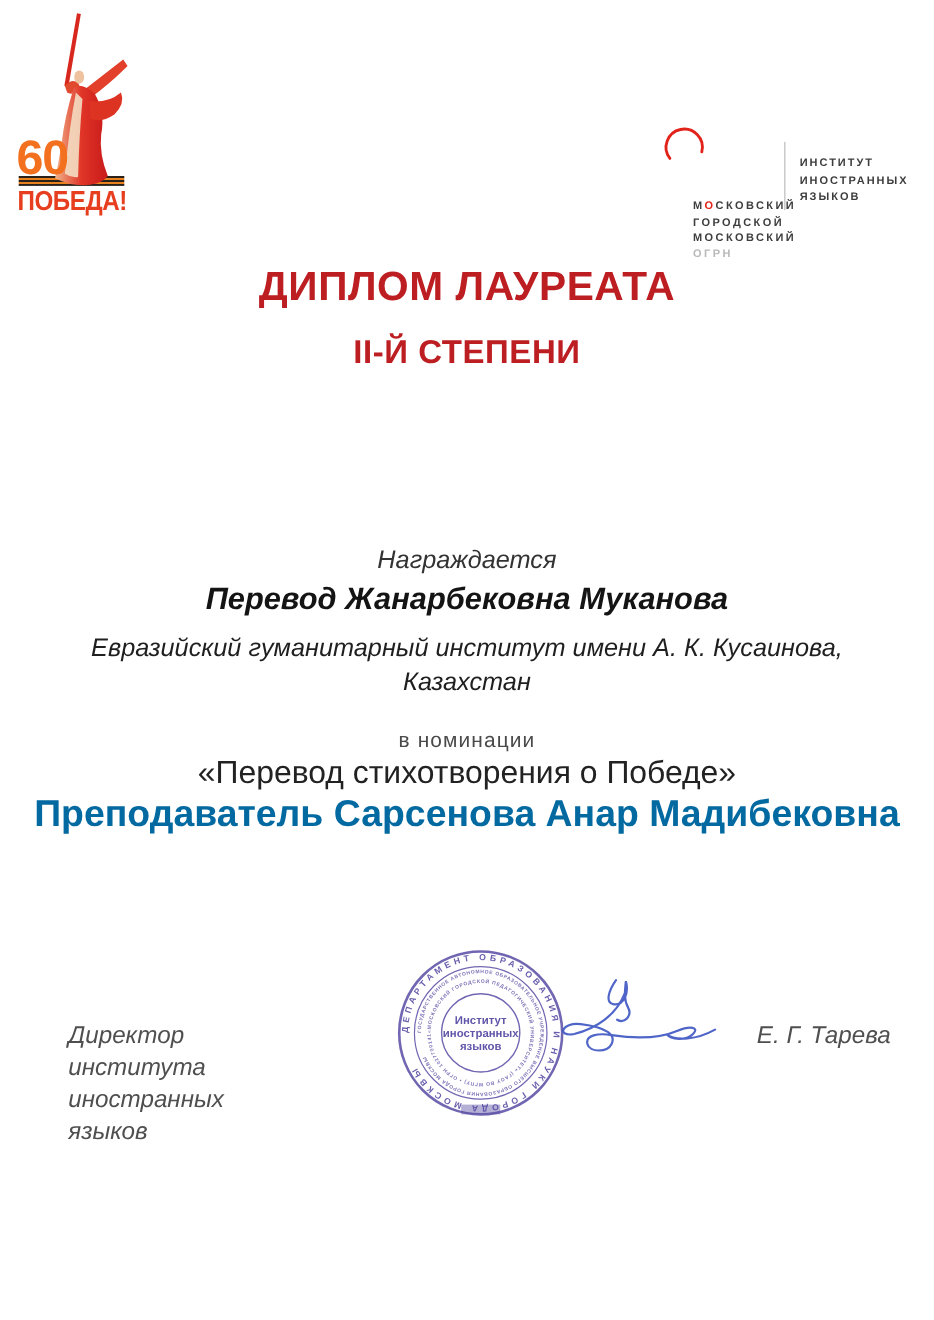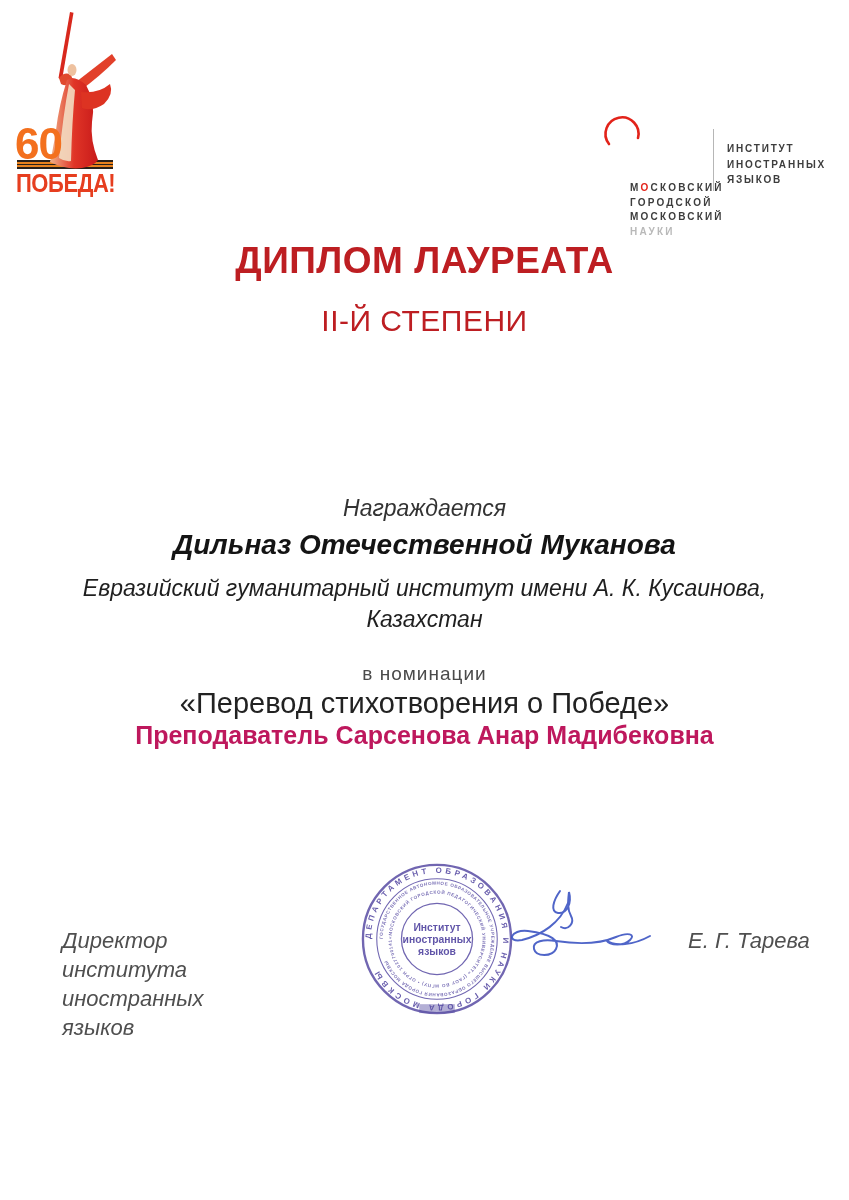--- a/index.html
+++ b/index.html
@@ -24,34 +24,34 @@
   .univ-lines{position:absolute;left:32px;top:29px;font-size:10px;font-weight:700;
     letter-spacing:2.2px;line-height:14.5px;color:#3d3d3d;white-space:nowrap;margin-top:40px;}
   .univ-lines .abbr{color:#b9b9b9;}
   .univ-lines .accent{color:#e2231a;}
   .logo-divider{position:absolute;left:115px;top:17px;width:1px;height:62px;background:#b6b6b6;}
   .inst-lines{position:absolute;left:129px;top:29px;font-size:10px;font-weight:700;
     letter-spacing:1.8px;line-height:15.5px;color:#3d3d3d;white-space:nowrap;}
 
   
   .title-main{top:240px;font-size:37px;font-weight:700;color:#bd1e22;letter-spacing:0.5px;}
-  .title-degree{top:304px;font-size:30px;font-weight:400;color:#bd1e22;letter-spacing:0.5px;}
+  .title-degree{top:304px;font-size:30px;font-weight:700;color:#bd1e22;letter-spacing:0.5px;}
 
   
   .contest{top:355px;font-size:26px;font-weight:300;color:#2d2d2d;line-height:31.5px;}
 
   
   .award-label{top:495px;font-size:23px;font-style:italic;color:#333333;}
   .recipient{top:529px;font-size:28px;font-weight:700;font-style:italic;color:#141414;}
   .institution{top:573px;font-size:23px;font-style:italic;color:#1f1f1f;line-height:31px;}
 
   
   .nomination-label{top:663px;font-size:19px;font-weight:300;color:#4a4a4a;letter-spacing:1px;}
   .nomination-title{top:687px;font-size:29px;font-weight:300;color:#222222;}
-  .teacher-line{top:721px;font-size:25px;font-weight:700;color:#be185d;}
+  .teacher-line{top:721px;font-size:34px;font-weight:700;color:#0369a1;}
 
   
   .director{left:62px;top:926px;width:210px;text-align:left;font-size:22px;
     font-style:italic;color:#4f4f4f;line-height:29px;}
   .signer{left:688px;top:928px;width:130px;font-size:22px;font-style:italic;color:#4f4f4f;}
   .stamp-svg{position:absolute;left:358px;top:860px;width:158px;height:158px;filter:blur(0.3px);opacity:0.92;}
   .sig-svg{position:absolute;left:498px;top:885px;width:160px;height:85px;}
 </style>
 </head>
 <body>
@@ -81,36 +81,36 @@
   </div>
 
   <div class="abs univ-logo">
     <svg class="arc-svg" viewBox="0 0 52 44" aria-hidden="true">
       <path d="M11 30 A16.5 16.5 0 1 1 40 24" fill="none" stroke="#e2231a" stroke-width="2.6" stroke-linecap="round"></path>
     </svg>
     <div class="univ-lines">
       <div><span>М</span><span class="accent">О</span><span>СКОВСКИЙ</span></div>
       <div>ГОРОДСКОЙ</div>
       <div>МОСКОВСКИЙ</div>
-      <div class="abbr">НАУКИ</div>
+      <div class="abbr">ОГРН</div>
     </div>
     <div class="logo-divider"></div>
     <div class="inst-lines">
       <div>ИНСТИТУТ</div>
       <div>ИНОСТРАННЫХ</div>
       <div>ЯЗЫКОВ</div>
     </div>
   </div>
 
   <div class="abs ctr title-main">ДИПЛОМ ЛАУРЕАТА</div>
   <div class="abs ctr title-degree">II-Й СТЕПЕНИ</div>
 
 
   <div class="abs ctr award-label">Награждается</div>
-  <div class="abs ctr recipient">Дильназ Отечественной Муканова</div>
+  <div class="abs ctr recipient">Перевод Жанарбековна Муканова</div>
   <div class="abs ctr institution">
     <div>Евразийский гуманитарный институт имени А. К. Кусаинова,</div>
     <div>Казахстан</div>
   </div>
 
   <div class="abs ctr nomination-label">в номинации</div>
   <div class="abs ctr nomination-title">«Перевод стихотворения о Победе»</div>
   <div class="abs ctr teacher-line">Преподаватель Сарсенова Анар Мадибековна</div>
 
   <div class="abs director">

